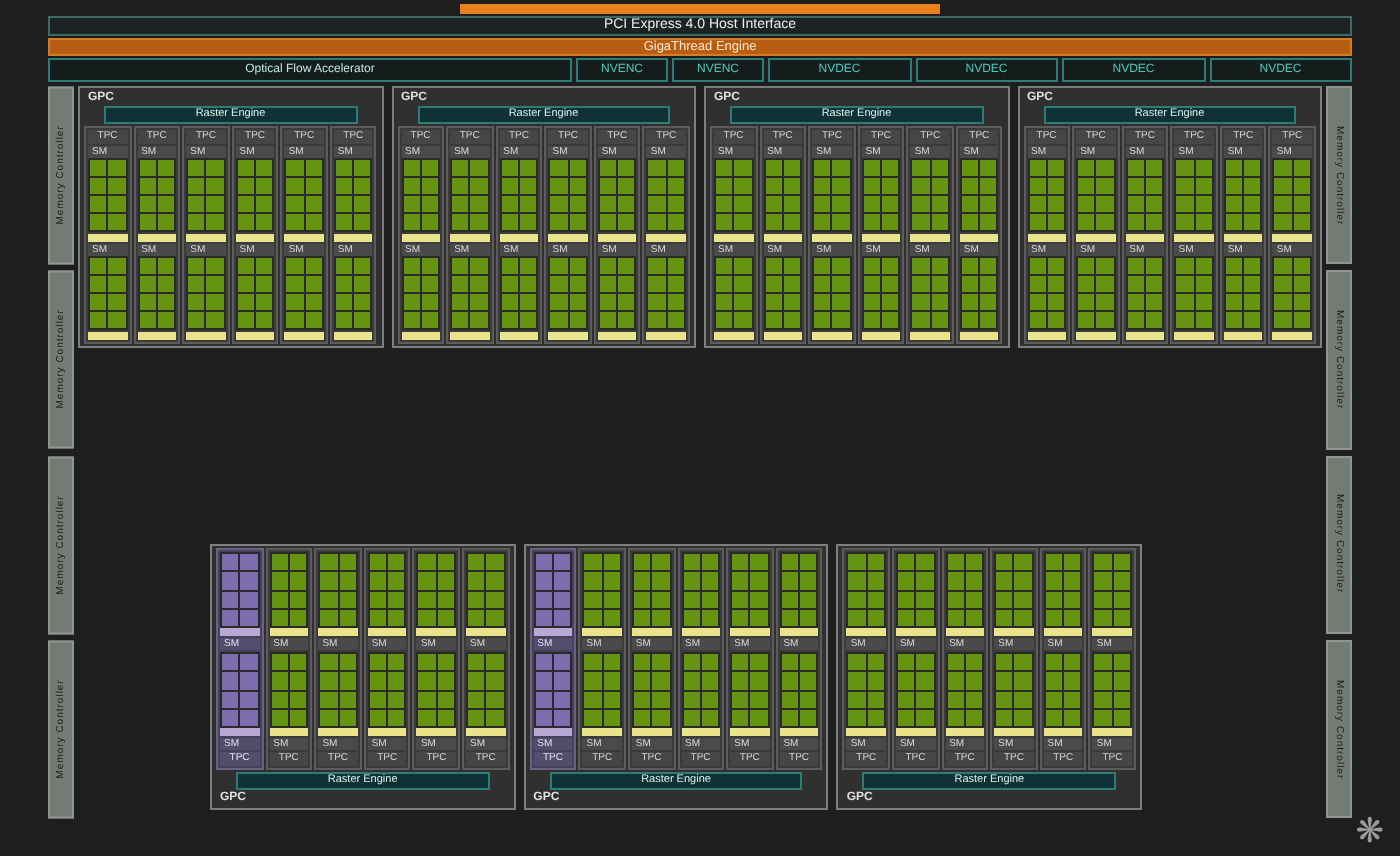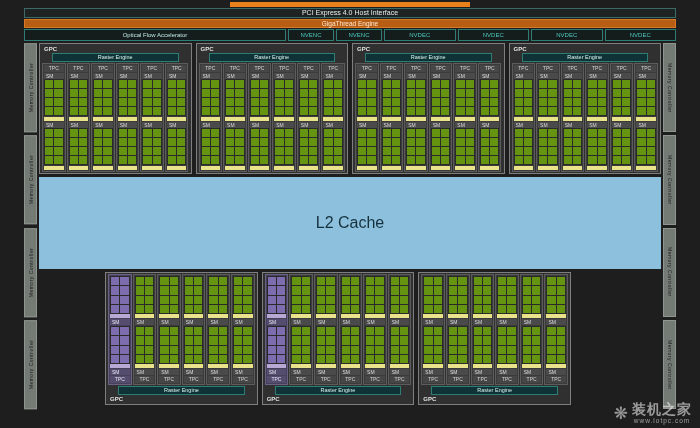--- a/index.html
+++ b/index.html
@@ -875,21 +875,20 @@
                 <div class="core"></div>
                 <div class="core"></div>
               </div>
               <div class="l1"></div>
             </div>
           </div>
         </div>
       </div>
     </div>
 
-  <div class="l2">L2 Cache</div>
 
   <div class="gpc-row-bottom">
       <div class="gpc flipped">
         <div class="tpc-row">
           <div class="tpc disabled">
             <div class="sm-block">
               <div class="cores">
                 <div class="core"></div>
                 <div class="core"></div>
                 <div class="core"></div>
@@ -1458,18 +1457,14 @@
             <div class="tpc-label">TPC</div>
           </div>
         </div>
         <div class="raster">Raster Engine</div>
         <div class="gpc-label">GPC</div>
       </div>
     </div>
 
   <div class="watermark">
     <span class="wm-icon">❋</span>
-    <span class="wm-text">
-      <span class="wm-title">装机之家</span>
-      <span class="wm-sub">www.lotpc.com</span>
-    </span>
   </div>
 </div>
 
 </body></html>

